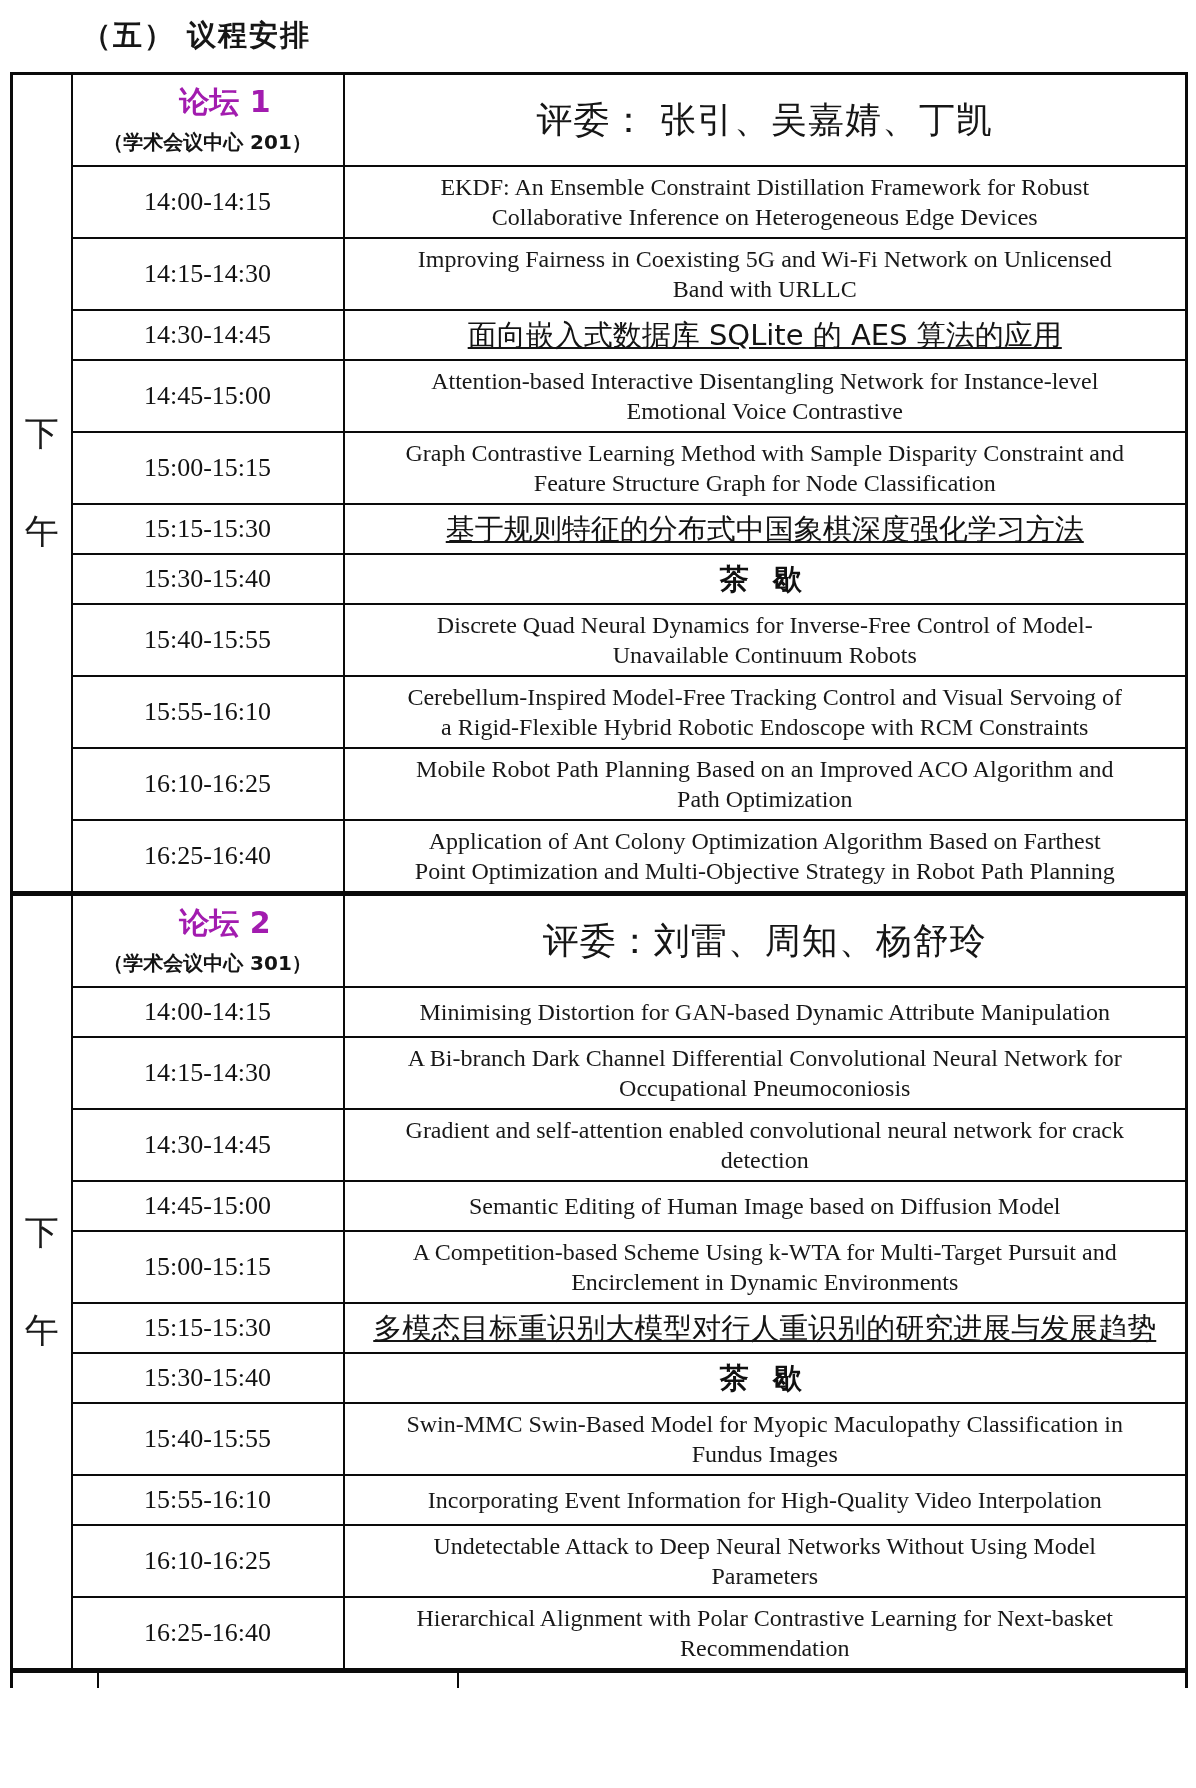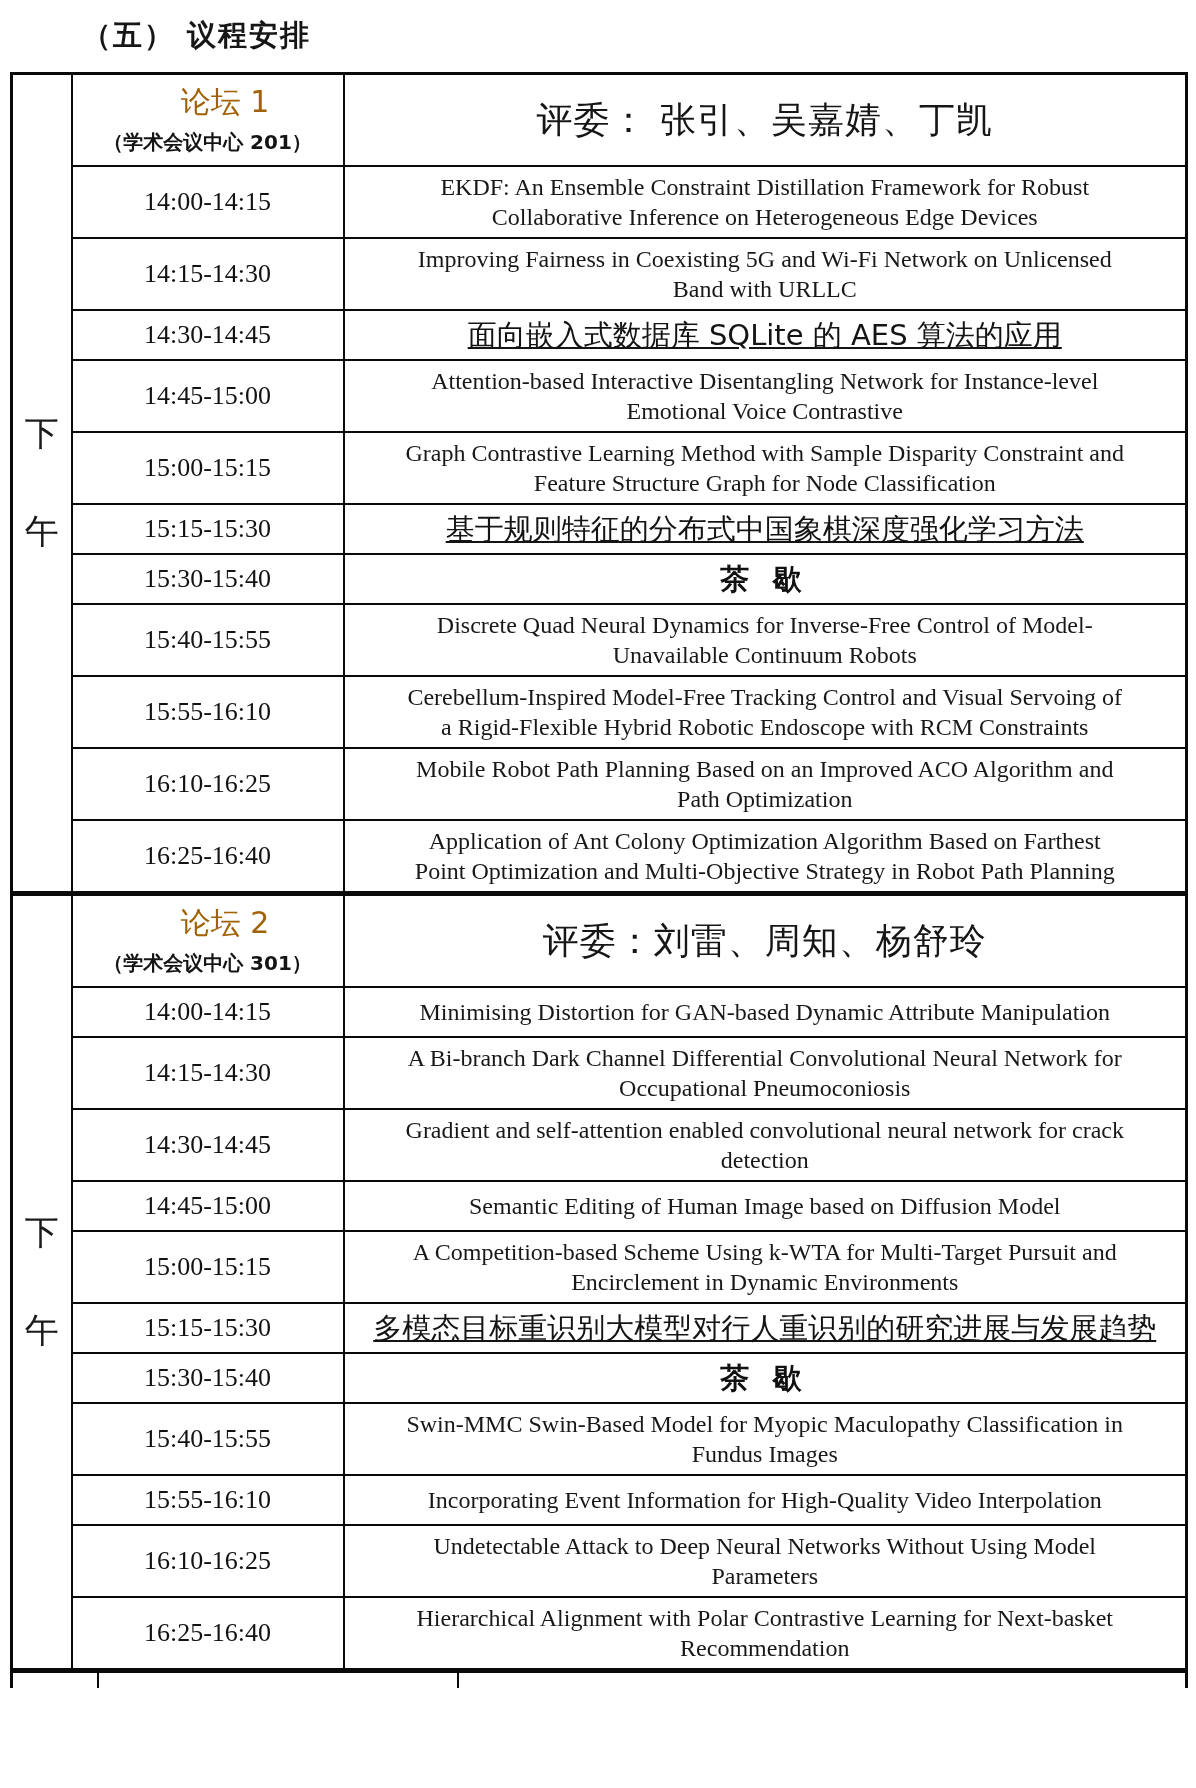--- a/index.html
+++ b/index.html
@@ -49,23 +49,23 @@
   .period-char + .period-char { margin-top: 52px; }
   tr.header-row td.forum-cell,
   tr.header-row td.judges-cell { height: 76px; }
   td.forum-cell {
     width: 272px;
     text-align: center;
     padding: 6px 0 8px 0;
   }
   .forum-name {
     font-family: "DejaVu Sans", sans-serif;
-    font-weight: normal;
+    font-weight: bold;
     font-size: 30px;
-    color: #a16207;
+    color: #a21caf;
     margin-left: 35px;
   }
   .forum-venue {
     font-family: "DejaVu Sans", sans-serif;
     font-weight: bold;
     font-size: 20px;
     margin-top: 6px;
     color: #141414;
   }
   td.judges-cell {
@@ -90,21 +90,21 @@
   }
   td.title-cell.lang-zh {
     font-family: "DejaVu Sans", sans-serif;
     font-size: 29px;
     line-height: 36px;
     padding: 6px 8px;
     color: #141414;
     text-decoration: underline;
   }
   td.title-cell.lang-break {
-    font-family: Liberation Serif, serif;
+    font-family: Liberation Sans, sans-serif;
     font-weight: bold;
     font-size: 29px;
     letter-spacing: 8px;
     padding: 9px 0;
     color: #101010;
   }
   .next-section-partial {
     position: relative;
     box-sizing: border-box;
     width: 1178px;

